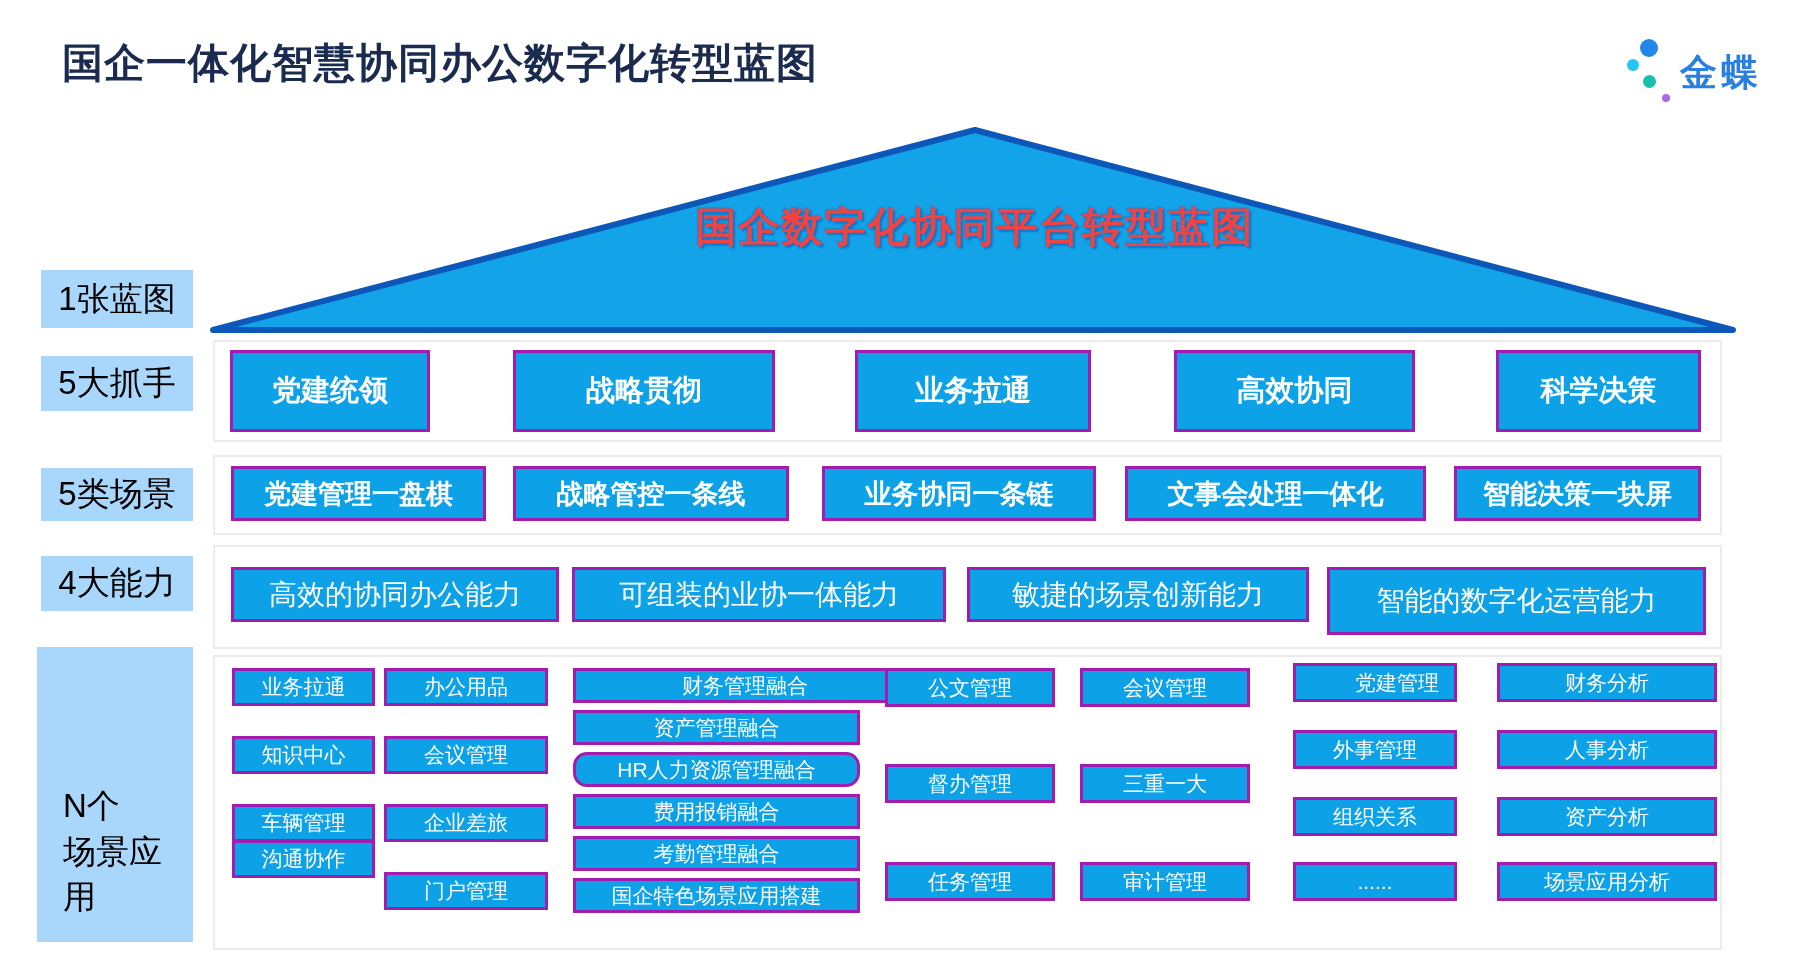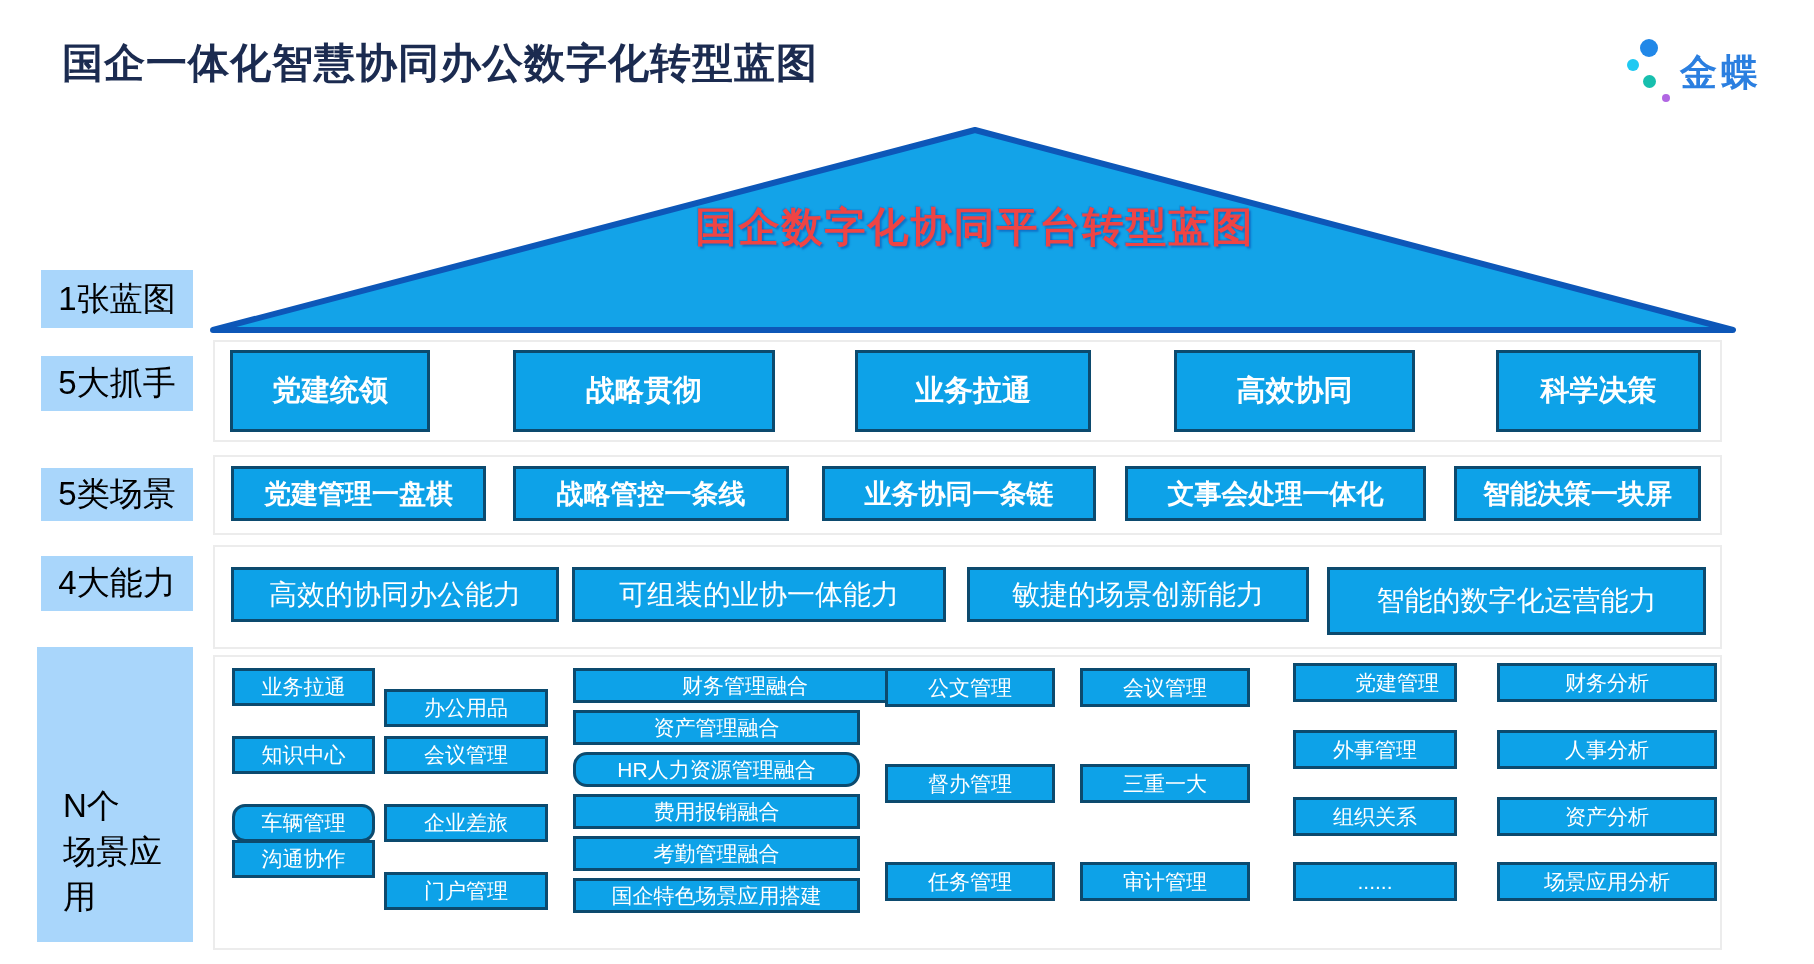--- a/index.html
+++ b/index.html
@@ -39,21 +39,21 @@
   .apps-label{
     flex-direction:column;align-items:flex-start;justify-content:flex-end;
     padding:0 8px 22px 26px;line-height:1.38;
   }
   .apps-label .ln{display:block;}
   .apps-label .ln2{width:104px;white-space:normal;word-break:break-all;}
   
   .panel{position:absolute;background:#fff;border:2px solid var(--panelBorder);box-sizing:border-box;}
   
   .btn{
-    position:absolute;background:var(--accent);border:3px solid #0c4a6e;
+    position:absolute;background:var(--accent);border:3px solid #a21caf;
     color:#ffffff;display:flex;align-items:center;justify-content:center;
     box-sizing:border-box;white-space:nowrap;
   }
   .bold{font-weight:bold;}
   .f29{font-size:29px;} .f27{font-size:27px;} .f28{font-size:28px;} .f21{font-size:21px;}
 </style>
 </head>
 <body>
 
 <div class="canvas">
@@ -99,24 +99,24 @@
   <div class="btn bold f27" style="left:1125px;top:466px;width:301px;height:55px;">文事会处理一体化</div>
   <div class="btn bold f27" style="left:1454px;top:466px;width:247px;height:55px;">智能决策一块屏</div>
 
   <div class="btn f28" style="left:231px;top:567px;width:328px;height:55px;">高效的协同办公能力</div>
   <div class="btn f28" style="left:572px;top:567px;width:374px;height:55px;">可组装的业协一体能力</div>
   <div class="btn f28" style="left:967px;top:567px;width:342px;height:55px;">敏捷的场景创新能力</div>
   <div class="btn f28" style="left:1327px;top:567px;width:379px;height:68px;">智能的数字化运营能力</div>
 
   <div class="btn f21" style="left:232px;top:668px;width:143px;height:38px;">业务拉通</div>
   <div class="btn f21" style="left:232px;top:736px;width:143px;height:38px;">知识中心</div>
-  <div class="btn f21" style="left:232px;top:804px;width:143px;height:38px;border-radius:13px;">车辆管理</div>
+  <div class="btn f21" style="left:232px;top:804px;width:143px;height:38px;">车辆管理</div>
   <div class="btn f21" style="left:232px;top:840px;width:143px;height:38px;">沟通协作</div>
 
-  <div class="btn f21" style="left:384px;top:668px;width:164px;height:38px;margin-top:21px;">办公用品</div>
+  <div class="btn f21" style="left:384px;top:668px;width:164px;height:38px;">办公用品</div>
   <div class="btn f21" style="left:384px;top:736px;width:164px;height:38px;">会议管理</div>
   <div class="btn f21" style="left:384px;top:804px;width:164px;height:38px;">企业差旅</div>
   <div class="btn f21" style="left:384px;top:872px;width:164px;height:38px;">门户管理</div>
 
   <div class="btn f21" style="left:573px;top:668px;width:344px;height:35px;">财务管理融合</div>
   <div class="btn f21" style="left:573px;top:710px;width:287px;height:35px;">资产管理融合</div>
   <div class="btn f21" style="left:573px;top:752px;width:287px;height:35px;border-radius:14px;">HR人力资源管理融合</div>
   <div class="btn f21" style="left:573px;top:794px;width:287px;height:35px;">费用报销融合</div>
   <div class="btn f21" style="left:573px;top:836px;width:287px;height:35px;">考勤管理融合</div>
   <div class="btn f21" style="left:573px;top:878px;width:287px;height:35px;">国企特色场景应用搭建</div>

